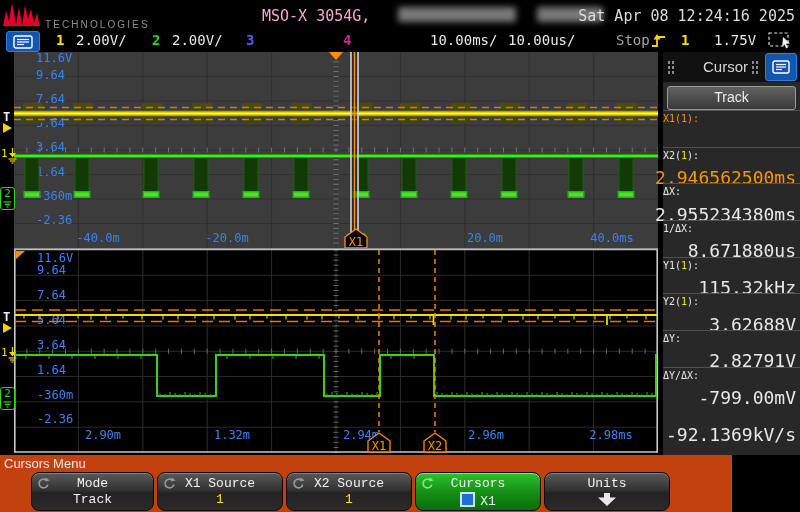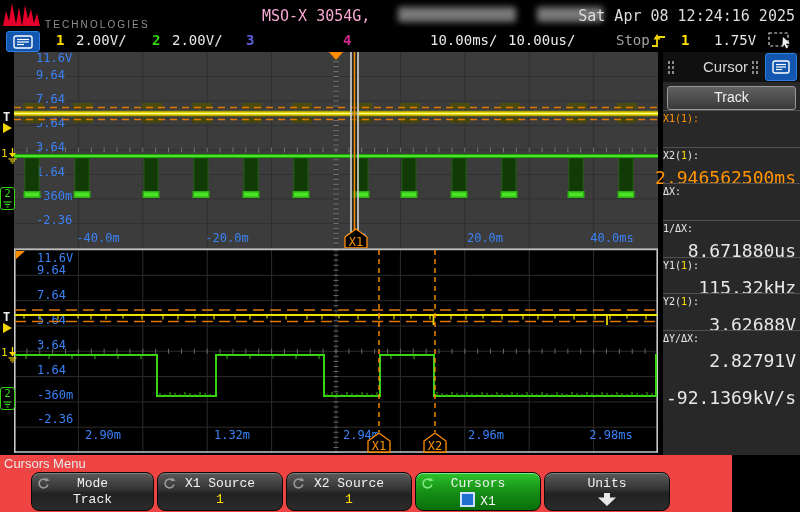--- a/index.html
+++ b/index.html
@@ -46,21 +46,21 @@
   .trackbtn{position:absolute;left:4px;top:34px;width:127px;height:22px;border:1px solid #9a9a9a;border-radius:3px;
         background:linear-gradient(#616161,#3a3a3a);color:#f0f0f0;text-align:center;
         font-family:"Liberation Sans",sans-serif;font-size:14px;line-height:21px;}
   #crows{position:absolute;left:0;top:58px;width:137px;}
   .crow{position:relative;height:35.7px;border-top:1px solid #515151;color:#e8e8e8;}
   .clabel{position:absolute;left:0;top:2px;font-size:10px;}
   .cvalue{position:absolute;right:4px;top:35px;font-size:18px;margin-top:21px;}
   .ch{color:#ffe000;}
   .sel, .sel .ch{color:#ff9400;}
   
-  #menubar{position:absolute;left:0;top:455px;width:732px;height:57px;background:#ef4444;}
+  #menubar{position:absolute;left:0;top:455px;width:732px;height:57px;background:#c2410c;}
   .menutitle{position:absolute;left:4px;top:1px;font-family:"Liberation Sans",sans-serif;font-size:13px;color:#e8e8e8;}
   .skey{position:absolute;top:17px;height:37px;border-radius:8px;
         background:linear-gradient(#5a5a5a 0%,#333 45%,#222 55%,#2b2b2b 100%);
         box-shadow:inset 0 1px 0 #808080;border:1px solid #0a0a0a;
         font-family:Liberation Mono, monospace;color:#f2f2f2;}
   .skey .l1{position:absolute;left:0;right:0;top:3px;text-align:center;font-size:13px;}
   .skey .l2{position:absolute;left:0;right:0;top:19px;text-align:center;font-size:13px;}
   .skey .rot{position:absolute;left:5px;top:4px;}
   .skey.green{background:linear-gradient(#2ec22e 0%,#159015 50%,#0a6e0a 100%);box-shadow:inset 0 1px 0 #7fe87f;}
   .yellowval{color:#ffe000;}
@@ -644,36 +644,41 @@
       </div>
     </div>
     <div class="trackbtn">Track</div>
     <div id="crows">
       <div class="crow sel">
         <div class="clabel"><span>X1(</span><span class="ch">1</span><span>):</span></div>
         <div class="cvalue">2.946562500ms</div>
       </div>
       <div class="crow">
         <div class="clabel"><span>X2(</span><span class="ch">1</span><span>):</span></div>
+        <div class="cvalue">2.955234380ms</div>
       </div>
       <div class="crow">
         <div class="clabel"><span>ΔX:</span></div>
         <div class="cvalue">8.671880us</div>
       </div>
       <div class="crow">
         <div class="clabel"><span>1/ΔX:</span></div>
         <div class="cvalue">115.32kHz</div>
       </div>
       <div class="crow">
         <div class="clabel"><span>Y1(</span><span class="ch">1</span><span>):</span></div>
         <div class="cvalue">3.62688V</div>
       </div>
       <div class="crow">
         <div class="clabel"><span>Y2(</span><span class="ch">1</span><span>):</span></div>
         <div class="cvalue">2.82791V</div>
+      </div>
+      <div class="crow">
+        <div class="clabel"><span>ΔY:</span></div>
+        <div class="cvalue">-799.00mV</div>
       </div>
       <div class="crow">
         <div class="clabel"><span>ΔY/ΔX:</span></div>
         <div class="cvalue">-92.1369kV/s</div>
       </div>
     </div>
   </div>
 
   <div id="menubar">
     <div class="menutitle">Cursors Menu</div>

